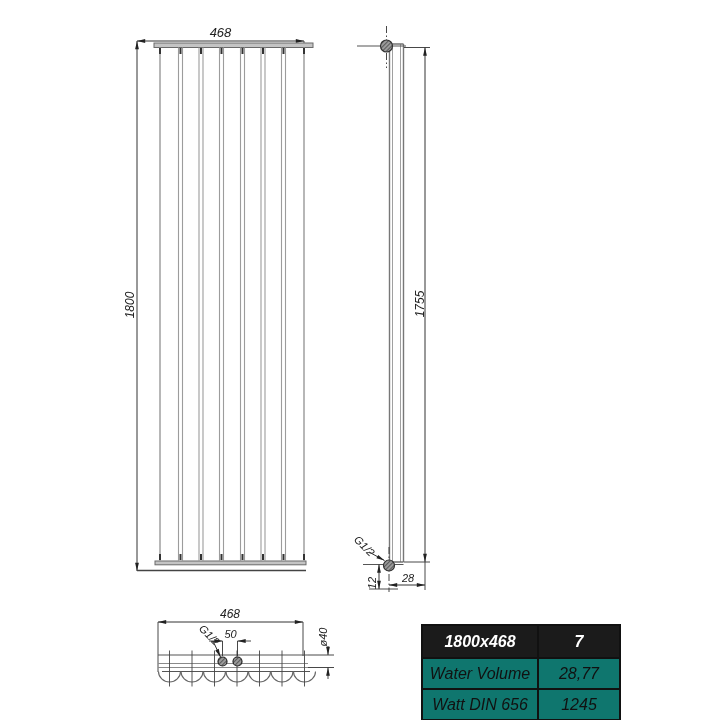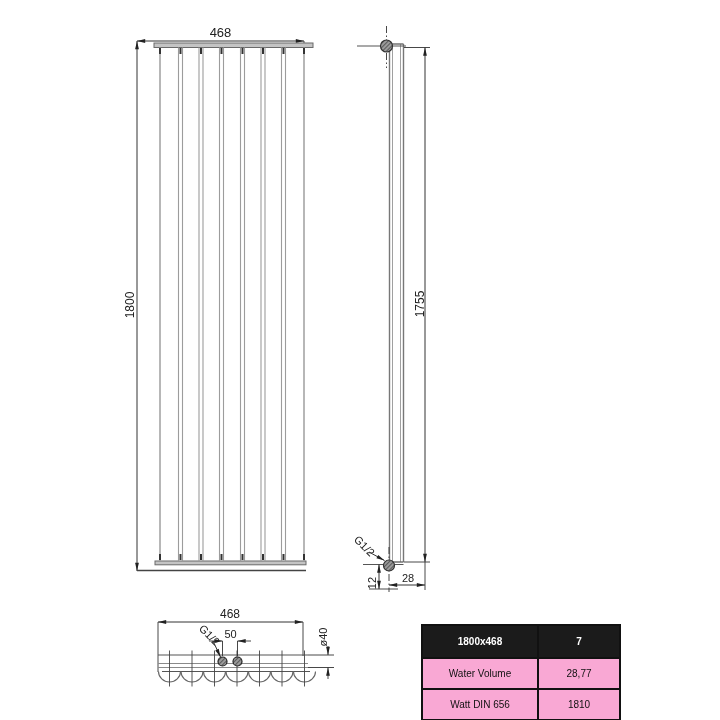--- a/index.html
+++ b/index.html
@@ -1,47 +1,47 @@
 <!DOCTYPE html>
 <html><head>
 <meta charset="utf-8">
 <style>
   html,body { margin:0; padding:0; background:#fff; }
   .canvas {
     position:relative; width:704px; height:720px; background:#ffffff;
-    overflow:hidden; font-family:"Liberation Sans", sans-serif;
+    overflow:hidden; font-family:"Liberation Sans", sans-serif;font-style:italic;
   }
   svg.drawing { position:absolute; left:0; top:0; }
   svg text {
     font-family:"Liberation Sans", sans-serif;
     fill:#222;
   }
   .dim    { font-size:12px; }
   .dim-lg { font-size:13px; }
   .dim-sm { font-size:11px; }
 
   
   .spec-table {
     position:absolute; left:421px; top:624px;
     border-collapse:collapse;
     table-layout:fixed;
   }
   .spec-table td {
     border:2px solid #111;
     text-align:center; vertical-align:middle;
-    font-size:10px; color:#111;
+    font-size:16px; color:#111;
     padding:0;
   }
   .spec-table .c1 { width:114px; }
   .spec-table .c2 { width:80px; }
   .spec-table .hdr td {
     background:#1b1b1b; color:#fff; font-weight:bold;
     height:31px;
   }
-  .spec-table .row td { background:#f9a8d4; height:29px;margin-left:11px; }
+  .spec-table .row td { background:#0f766e; height:29px;margin-left:11px; }
 </style>
 </head>
 <body>
 
 <div class="canvas">
 
   <svg class="drawing" width="720" height="720" viewBox="0 0 720 720">
     <defs>
       <marker id="arr" markerUnits="userSpaceOnUse" markerWidth="9" markerHeight="5" viewBox="0 0 9 5" refX="8.6" refY="2.5" orient="auto-start-reverse">
         <path d="M0.4,0.6 L8.6,2.5 L0.4,4.4 Z" fill="#222"></path>
@@ -229,17 +229,17 @@
       <tr class="hdr">
         <td class="c1">1800x468</td>
         <td class="c2">7</td>
       </tr>
       <tr class="row">
         <td class="c1">Water Volume</td>
         <td class="c2">28,77</td>
       </tr>
       <tr class="row">
         <td class="c1">Watt DIN 656</td>
-        <td class="c2">1810</td>
+        <td class="c2">1245</td>
       </tr>
     </tbody>
   </table>
 </div>
 
 </body></html>

